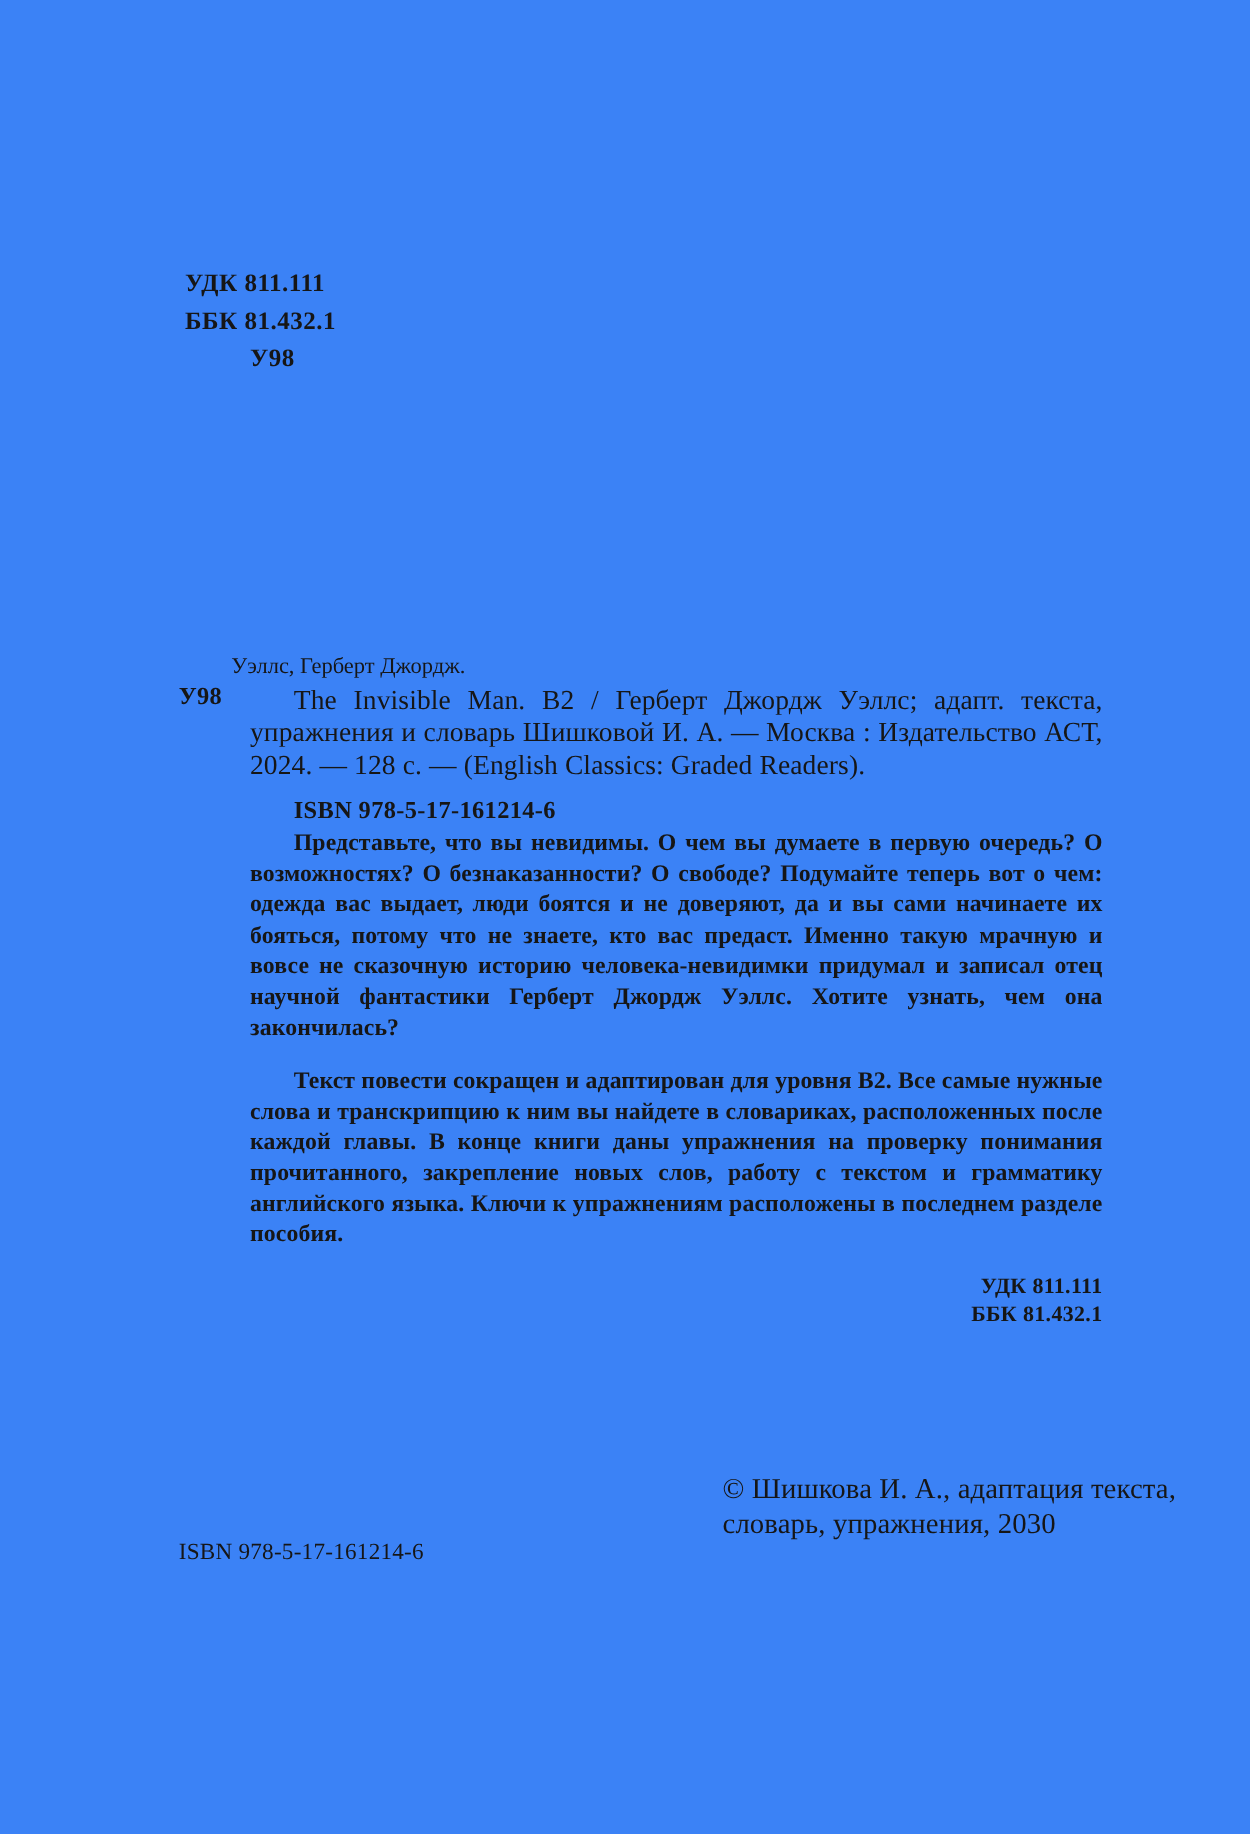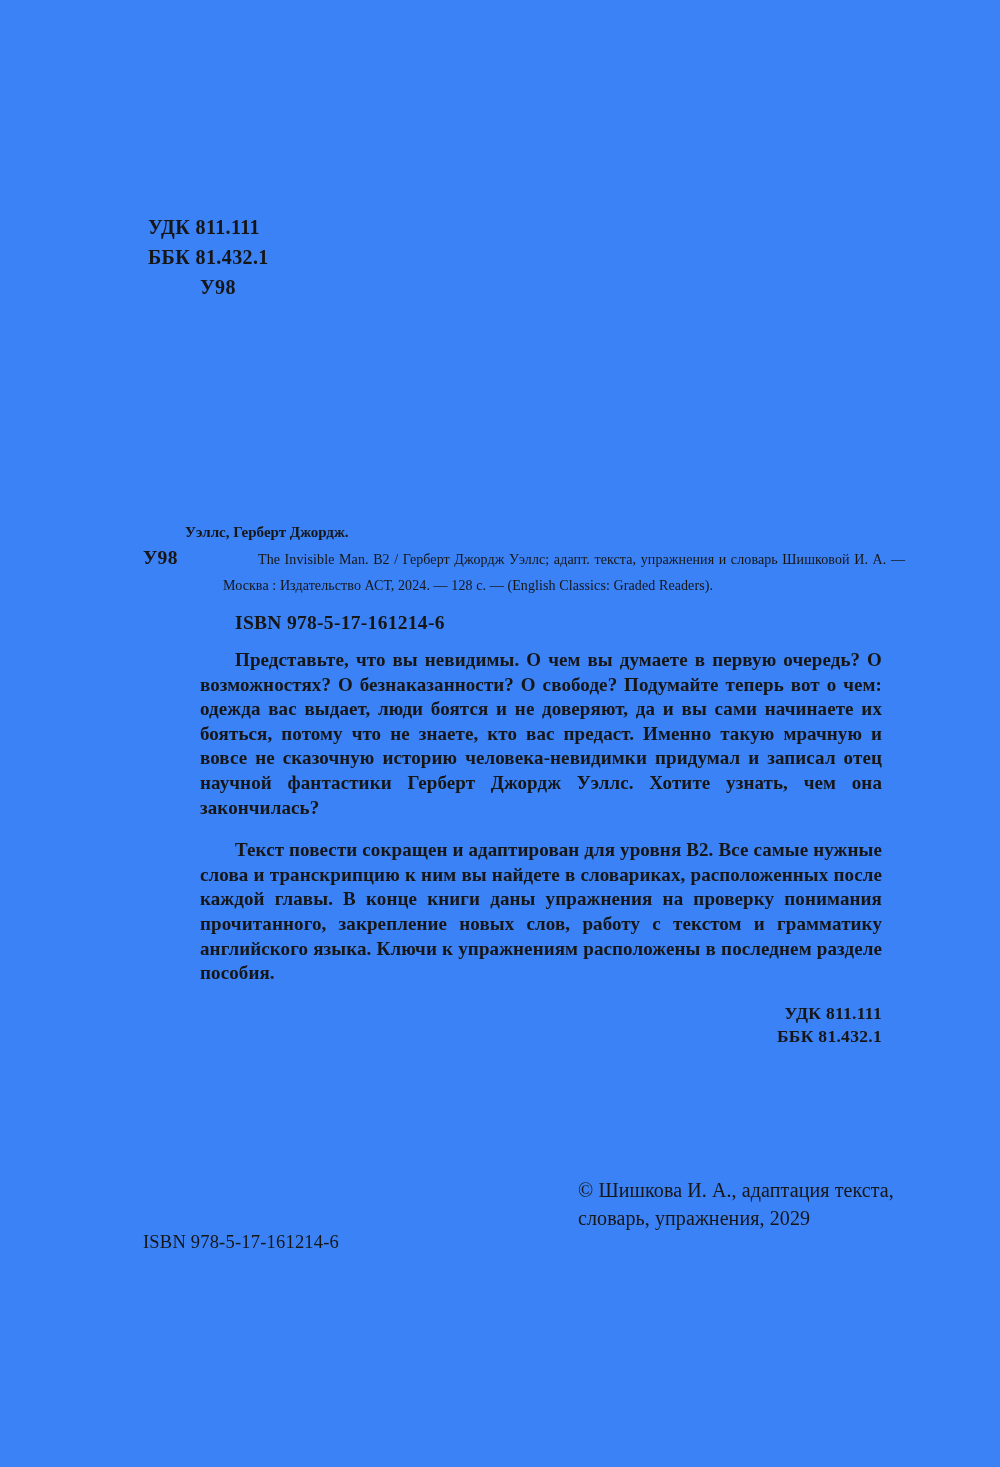--- a/index.html
+++ b/index.html
@@ -31,60 +31,60 @@
   .top-block .code { padding-left: 52px; }
 
   
   .main-block {
     position: absolute;
     left: 143px;
     top: 520px;
     width: 740px;
   }
   .author-heading {
-    font-weight: bold;
-    font-size: 15px;
+    font-weight: normal;
+    font-size: 18px;
     line-height: 25px;
     padding-left: 42px;
     margin-bottom: 2px;
   }
   .entry { position: relative; }
   .entry-code {
     position: absolute;
     left: 0;
     top: 0;
     font-size: 19.5px;
     font-weight: bold;
     letter-spacing: 0.3px;
   }
   .bib-record {
-    margin-left: 80px;
+    margin-left: 57px;
     width: 682px;
-    font-size: 14px;
+    font-size: 22px;
     line-height: 26px;
     text-align: justify;
     text-indent: 35px;
     letter-spacing: 0.1px;
   }
   .isbn-line {
     margin-left: 92px;
     margin-top: 13px;
     font-size: 19.5px;
     font-weight: bold;
     letter-spacing: 0.3px;
   }
   .annotation {
     margin-left: 57px;
     width: 682px;
     font-size: 19px;
     line-height: 24.6px;
     text-align: justify;
     text-indent: 35px;
     font-weight: bold;
-    margin-top: 14px;
+    margin-top: 3px;
     letter-spacing: 0.1px;
   }
   .annotation + .annotation { margin-top: 18px; }
   .right-codes {
     margin-left: 57px;
     width: 682px;
     margin-top: 16px;
     text-align: right;
     font-weight: bold;
     font-size: 17.5px;
@@ -97,21 +97,21 @@
     position: absolute;
     left: 143px;
     top: 1232px;
     font-size: 18.5px;
     letter-spacing: 0.2px;
   }
   .copyright-block {
     position: absolute;
     left: 578px;
     top: 1177px;
-    font-size: 20px;
+    font-size: 23px;
     line-height: 27.6px;
     letter-spacing: 0.1px;
   }
 </style>
 </head>
 <body>
 
 <div class="page">
 
   <div class="top-block">
@@ -134,16 +134,16 @@
     <div class="right-codes">
       <div>УДК 811.111</div>
       <div>ББК 81.432.1</div>
     </div>
   </div>
 
   <div class="isbn-bottom">ISBN 978-5-17-161214-6</div>
 
   <div class="copyright-block">
     <div>© Шишкова И. А., адаптация текста,</div>
-    <div>словарь, упражнения, 2029</div>
+    <div>словарь, упражнения, 2030</div>
   </div>
 
 </div>
 
 </body></html>

